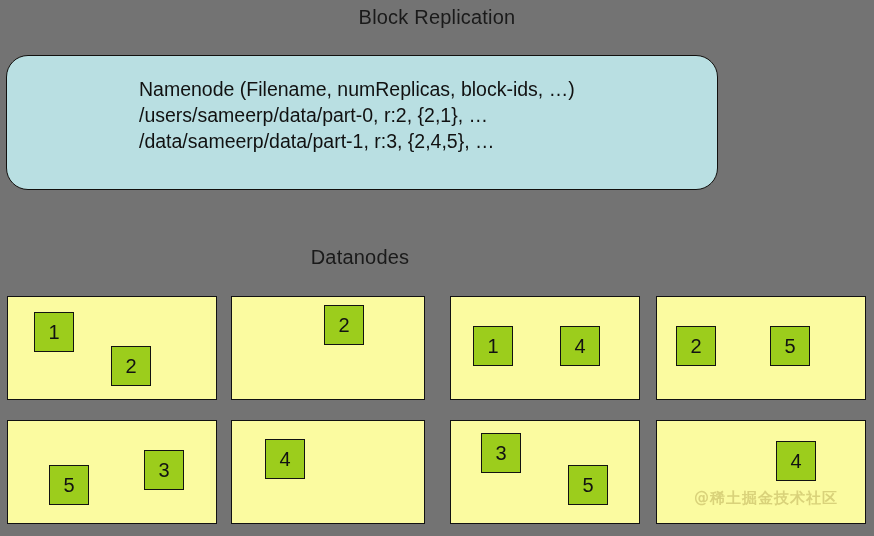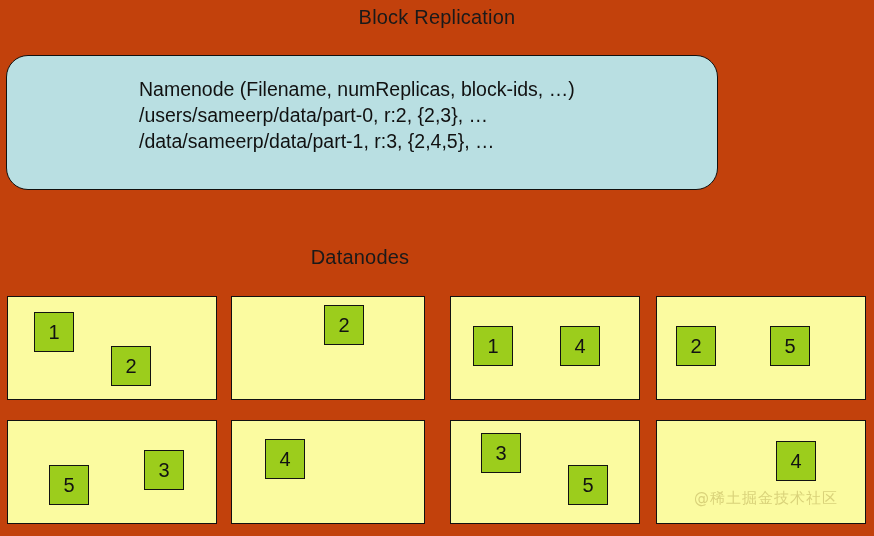--- a/index.html
+++ b/index.html
@@ -8,21 +8,21 @@
     background: #ffffff;
   }
   body {
     font-family: "Liberation Sans", sans-serif;
     color: #000000;
   }
   #canvas {
     position: relative;
     width: 874px;
     height: 536px;
-    background: #c2410c;
+    background: #737373;
     overflow: hidden;
   }
 
   
   .title {
     position: absolute;
     text-align: center;
     font-size: 20px;
     font-weight: normal;
     color: #1a1a1a;
@@ -95,31 +95,32 @@
     position: absolute;
     left: 694px;
     top: 489px;
     font-size: 15px;
     letter-spacing: 1px;
     color: #d9d27a;
     white-space: nowrap;
     font-family: "DejaVu Sans", sans-serif;
     pointer-events: none;
     user-select: none;
+    font-weight: bold;
   }
 </style>
 </head>
 <body>
 
 <div id="canvas">
 
   <div class="title" id="block-replication-title">Block Replication</div>
 
   <div id="namenode-panel">
-    <div id="namenode-text"><span class="nn-line">Namenode (Filename, numReplicas, block-ids, …)</span><span class="nn-line">/users/sameerp/data/part-0, r:2, {2,3}, …</span><span class="nn-line">/data/sameerp/data/part-1, r:3, {2,4,5}, …</span></div>
+    <div id="namenode-text"><span class="nn-line">Namenode (Filename, numReplicas, block-ids, …)</span><span class="nn-line">/users/sameerp/data/part-0, r:2, {2,1}, …</span><span class="nn-line">/data/sameerp/data/part-1, r:3, {2,4,5}, …</span></div>
   </div>
 
   <div class="title" id="datanodes-title">Datanodes</div>
 
   <div id="datanode-layer">
       <div class="datanode" style="left: 7px; top: 296px; width: 210px; height: 104px; background: rgb(251, 251, 160);">
         <div class="block" style="left: 26px; top: 15px; background: rgb(156, 205, 28);">1</div>
         <div class="block" style="left: 103px; top: 49px; background: rgb(156, 205, 28);">2</div>
       </div>
       <div class="datanode" style="left: 231px; top: 296px; width: 194px; height: 104px; background: rgb(251, 251, 160);">

